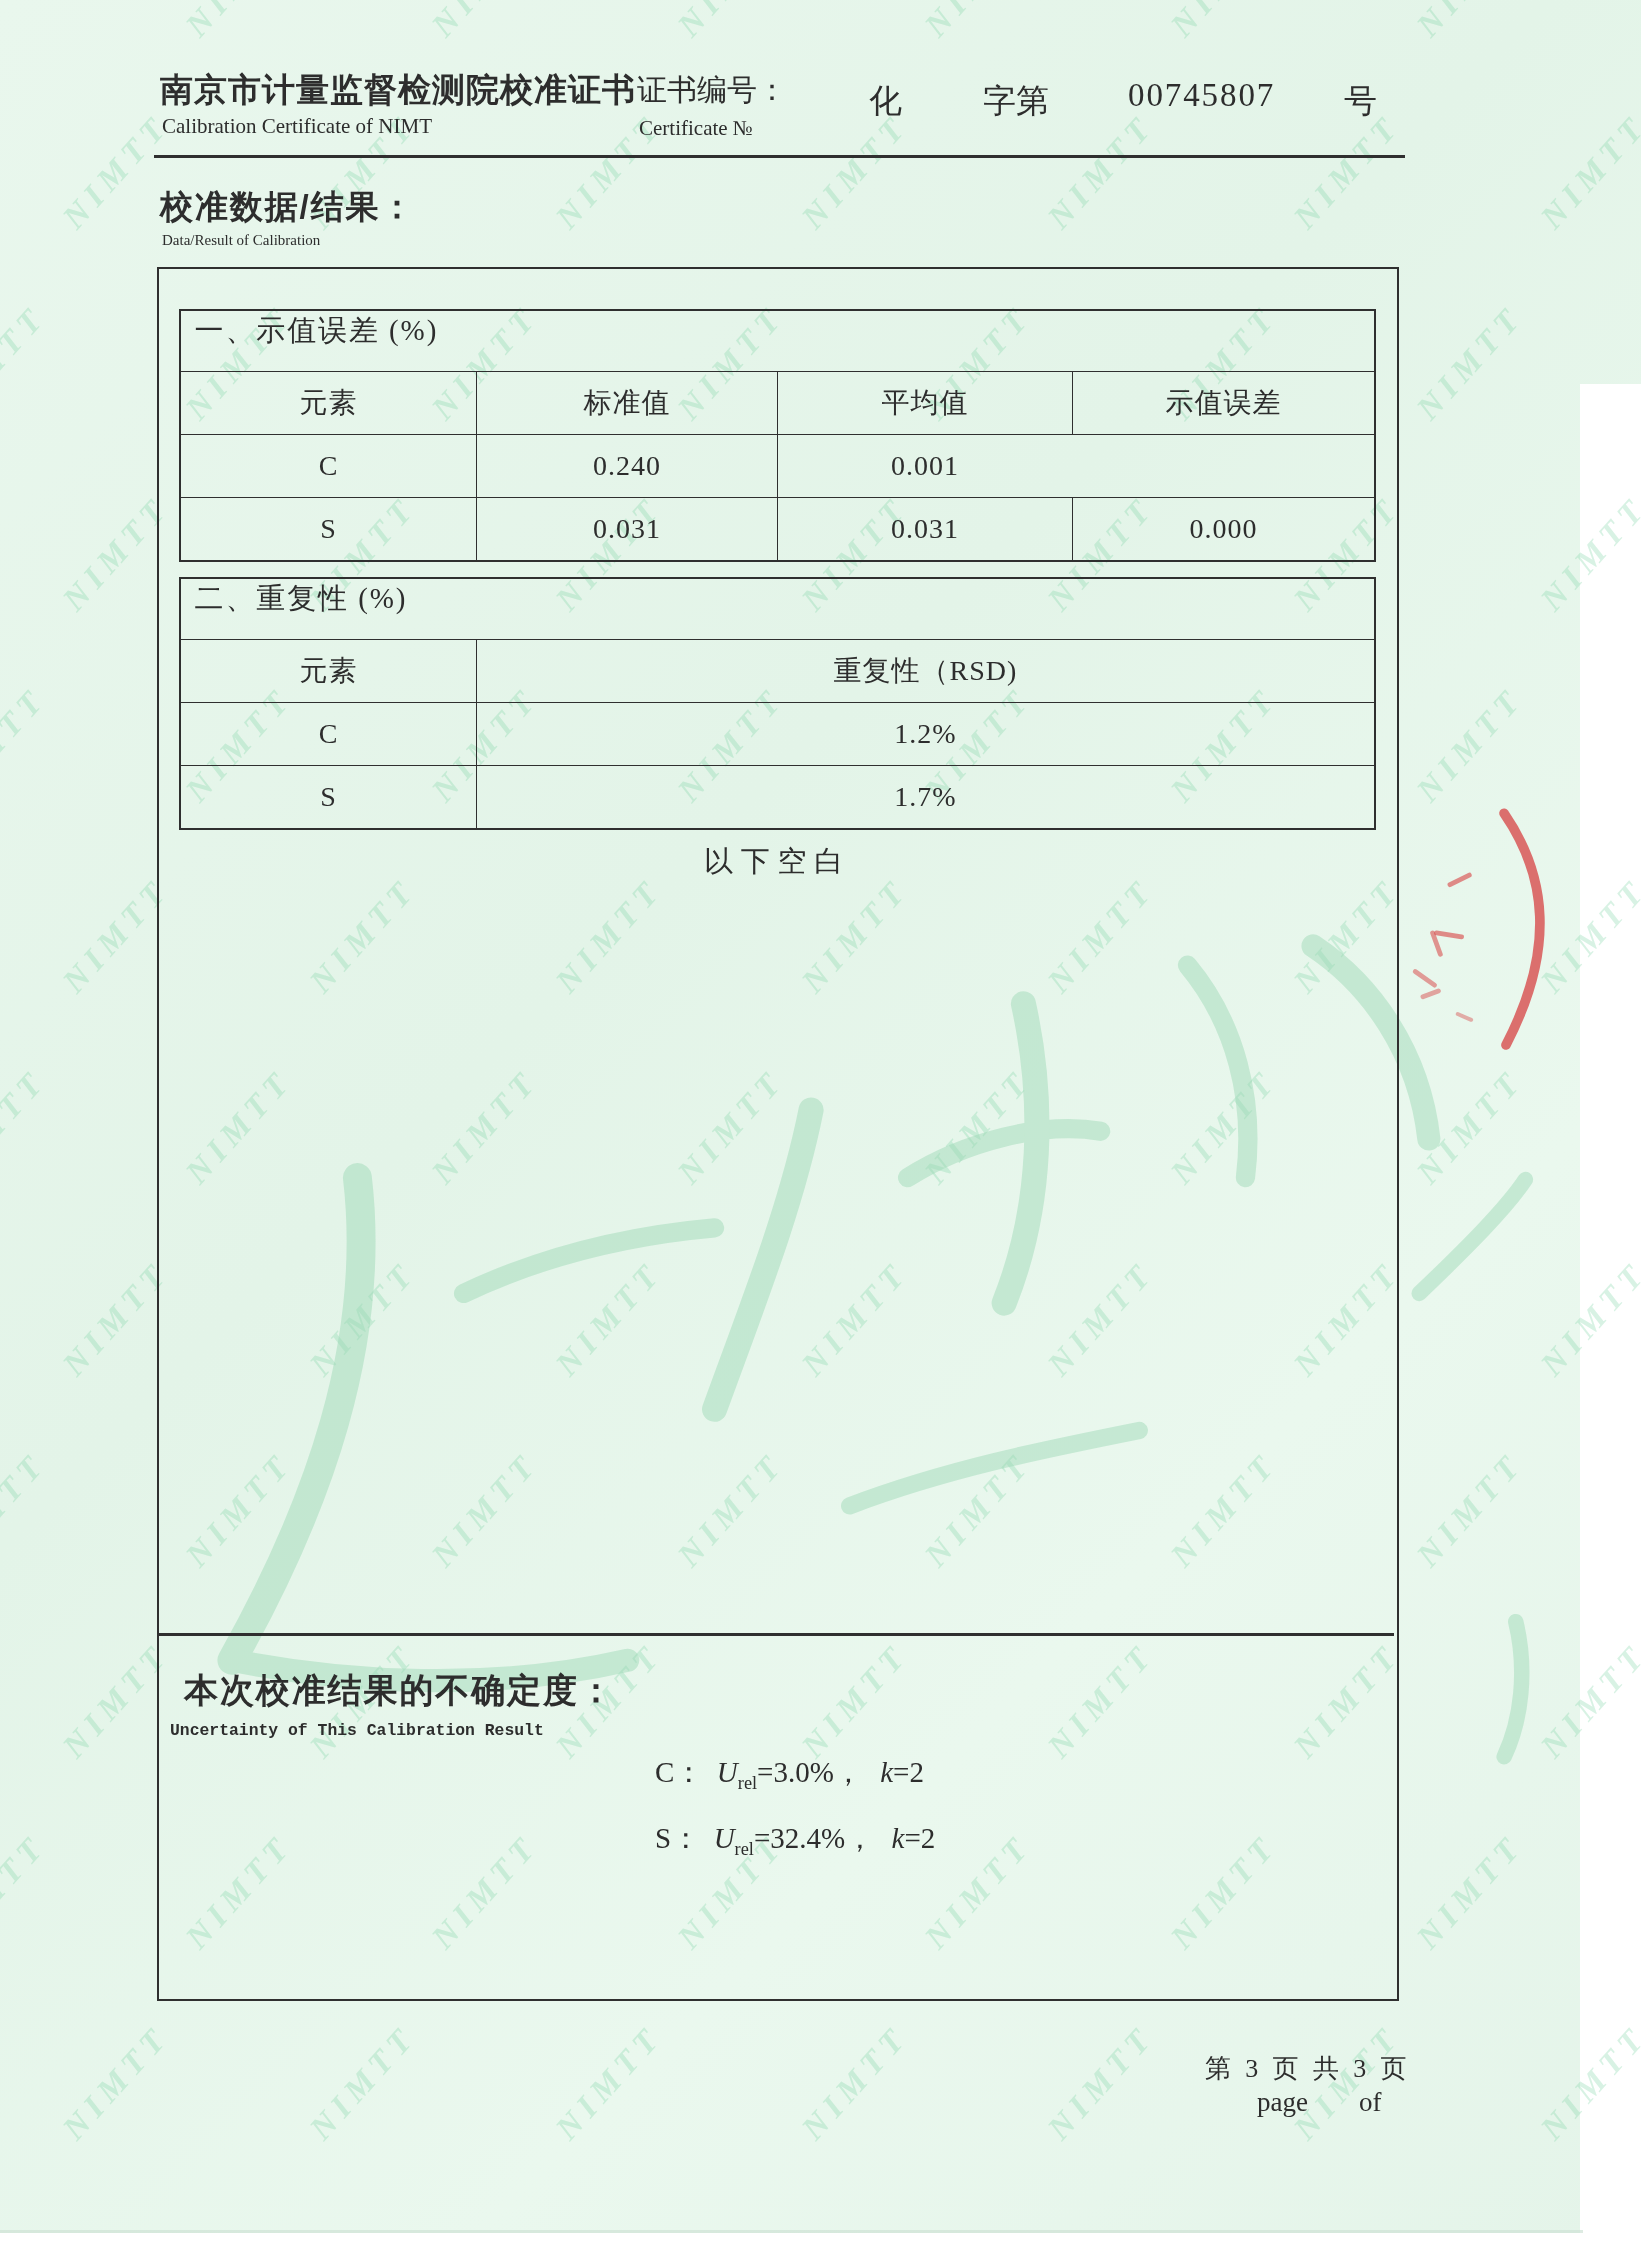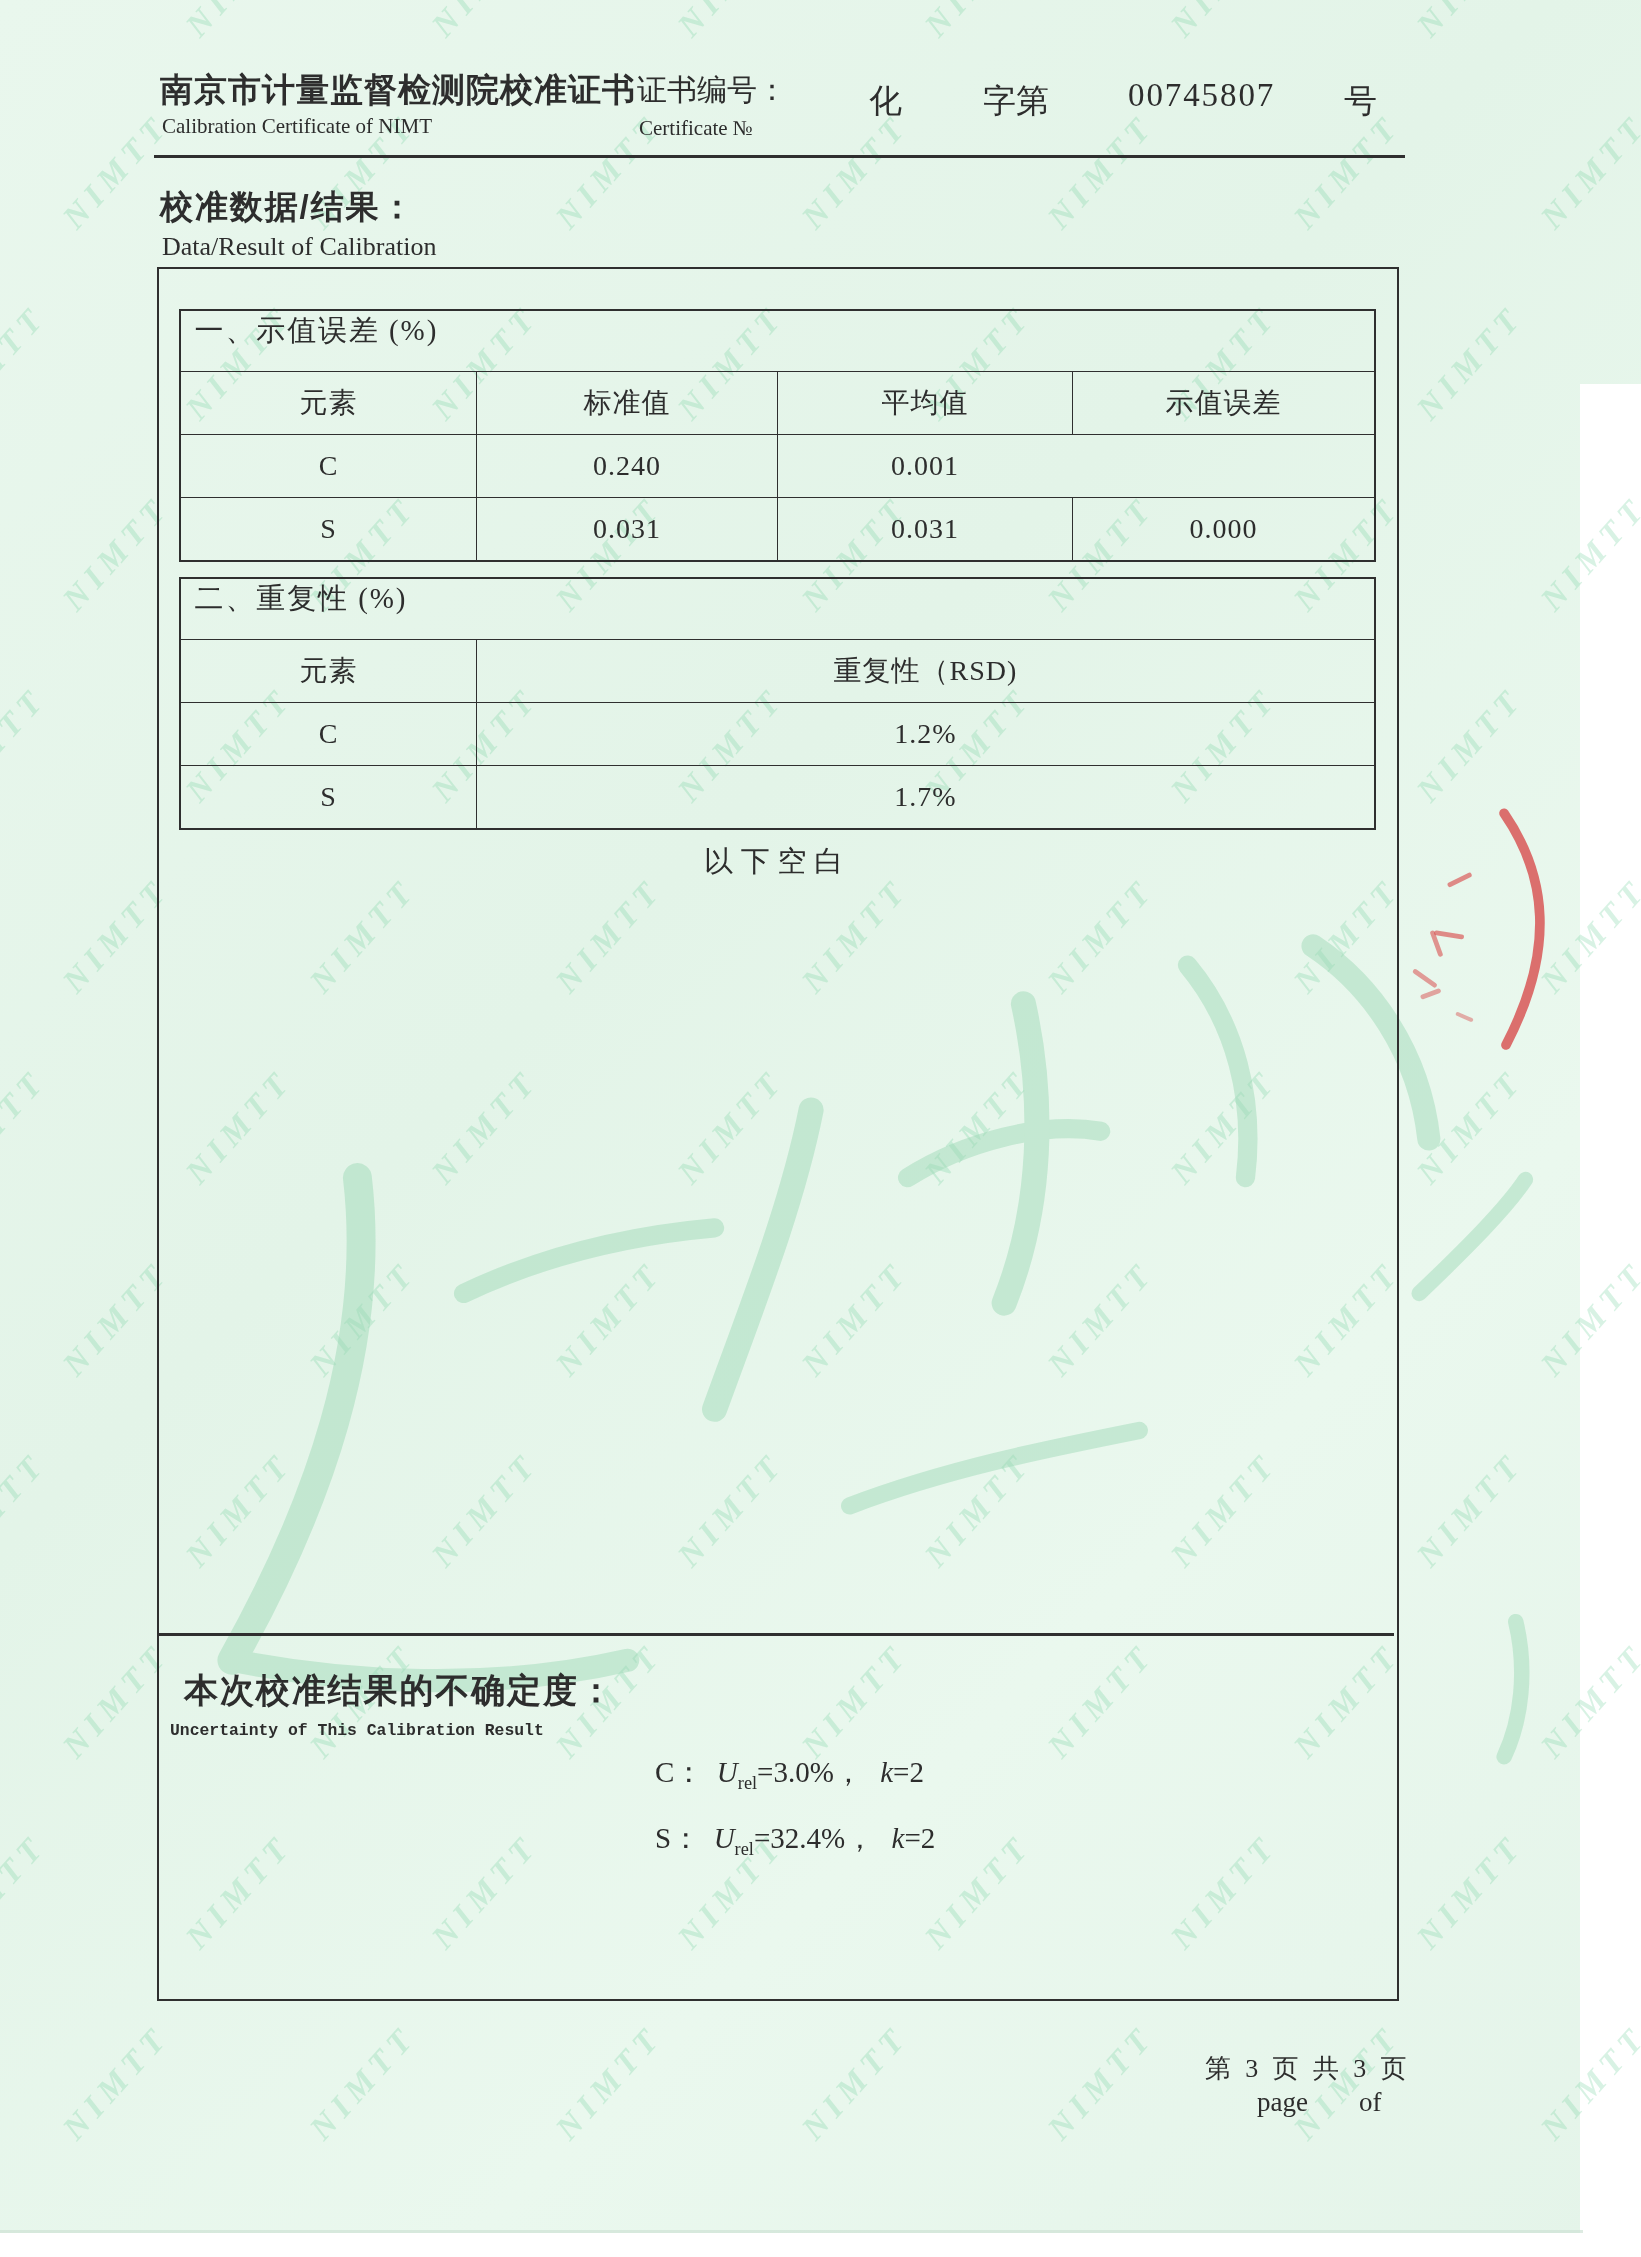--- a/index.html
+++ b/index.html
@@ -27,21 +27,21 @@
   .calligraphy { position:absolute; left:174px; top:888px; pointer-events:none; }
   .stamp { position:absolute; left:1390px; top:792px; pointer-events:none; }
 
   .abs { position:absolute; }
   .zh-title { font-size:33px; font-weight:600; letter-spacing:1px; }
   .en-sub { font-size:21px; }
   .cert-seg { font-size:33px; font-weight:500; }
   .h-rule { background:#2f2f2f; height:2.9px; }
 
   .sec-zh { font-family:"Liberation Sans", sans-serif; font-weight:bold; font-size:33px; letter-spacing:1.9px; }
-  .sec-en { font-size:26px; }
+  .sec-en { font-size:15px; }
 
   .outer-box { border:2.9px solid #2f2f2f; }
   .divider { background:#2f2f2f; height:2.9px; }
 
   .tbl { position:absolute; border:2.9px solid #2f2f2f; background:transparent; }
   .tbl-title { height:60px; display:flex; align-items:flex-start; padding-left:13.5px; font-size:29px; letter-spacing:1.9px; }
   .trow { display:grid; height:62px; border-top:1.9px solid #2f2f2f; }
   .t4 { grid-template-columns:295px 301px 295px auto; }
   .t2 { grid-template-columns:295px auto; }
   .cell { display:flex; align-items:center; justify-content:center; font-size:28px; border-left:1.9px solid #2f2f2f; letter-spacing:1px; }

